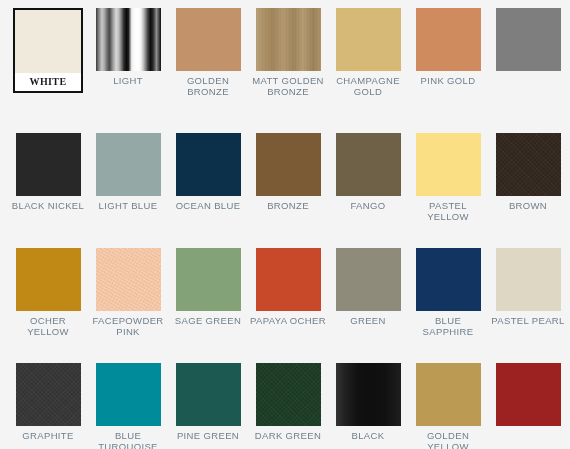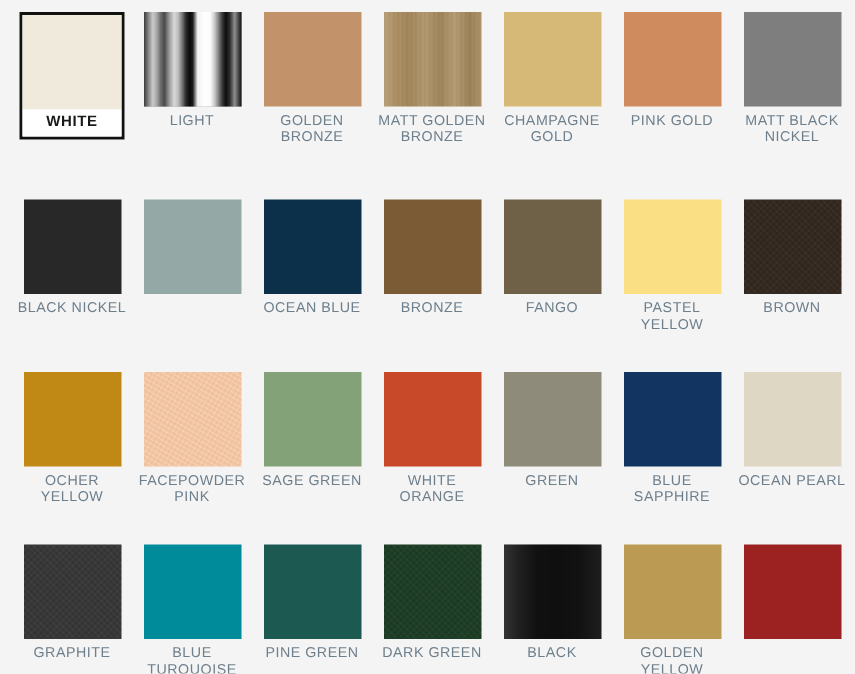--- a/index.html
+++ b/index.html
@@ -127,21 +127,21 @@
       repeating-linear-gradient(-60deg, rgba(255,255,255,0.14) 0px, rgba(255,255,255,0) 1px,
         rgba(0,0,0,0.02) 2px, rgba(0,0,0,0) 3px);
   }
 </style>
 </head>
 <body style="background: rgb(244, 244, 244);">
 
 <div id="palette">
     <div class="swatch-row r0">
       <div class="swatch-cell selected">
-        <div class="sel-box" style="border-color: rgb(17, 17, 17);">
+        <div class="sel-box" style="border-color: rgb(17, 17, 17); font-family: Liberation Serif, serif;">
           <div class="chip " style="background-color: rgb(239, 234, 220);"></div>
           <div class="chip-label" style="color: rgb(26, 26, 26);">WHITE</div>
         </div>
       </div>
       <div class="swatch-cell">
         <div class="chip tex-chrome" style="background-color: rgb(141, 141, 141);"></div>
         <div class="chip-label" style="color: rgb(110, 127, 140);">LIGHT</div>
       </div>
       <div class="swatch-cell">
         <div class="chip " style="background-color: rgb(194, 147, 106);"></div>
@@ -154,30 +154,30 @@
       <div class="swatch-cell">
         <div class="chip " style="background-color: rgb(215, 185, 119);"></div>
         <div class="chip-label" style="color: rgb(110, 127, 140);">CHAMPAGNE GOLD</div>
       </div>
       <div class="swatch-cell">
         <div class="chip " style="background-color: rgb(207, 138, 94);"></div>
         <div class="chip-label" style="color: rgb(110, 127, 140);">PINK GOLD</div>
       </div>
       <div class="swatch-cell">
         <div class="chip " style="background-color: rgb(126, 126, 126);"></div>
-        <div class="chip-label" style="color: rgb(110, 127, 140);">MATT BLACK NICKEL</div>
       </div>
     </div>
     <div class="swatch-row r1">
       <div class="swatch-cell">
         <div class="chip " style="background-color: rgb(40, 40, 40);"></div>
         <div class="chip-label" style="color: rgb(110, 127, 140);">BLACK NICKEL</div>
       </div>
       <div class="swatch-cell">
         <div class="chip " style="background-color: rgb(148, 168, 165);"></div>
+        <div class="chip-label" style="color: rgb(110, 127, 140);">LIGHT BLUE</div>
       </div>
       <div class="swatch-cell">
         <div class="chip " style="background-color: rgb(12, 48, 73);"></div>
         <div class="chip-label" style="color: rgb(110, 127, 140);">OCEAN BLUE</div>
       </div>
       <div class="swatch-cell">
         <div class="chip " style="background-color: rgb(123, 90, 54);"></div>
         <div class="chip-label" style="color: rgb(110, 127, 140);">BRONZE</div>
       </div>
       <div class="swatch-cell">
@@ -201,33 +201,33 @@
       <div class="swatch-cell">
         <div class="chip tex-speckle" style="background-color: rgb(245, 198, 163);"></div>
         <div class="chip-label" style="color: rgb(110, 127, 140);">FACEPOWDER PINK</div>
       </div>
       <div class="swatch-cell">
         <div class="chip " style="background-color: rgb(131, 162, 120);"></div>
         <div class="chip-label" style="color: rgb(110, 127, 140);">SAGE GREEN</div>
       </div>
       <div class="swatch-cell">
         <div class="chip " style="background-color: rgb(200, 73, 42);"></div>
-        <div class="chip-label" style="color: rgb(110, 127, 140);">WHITE ORANGE</div>
+        <div class="chip-label" style="color: rgb(110, 127, 140);">PAPAYA OCHER</div>
       </div>
       <div class="swatch-cell">
         <div class="chip " style="background-color: rgb(142, 139, 123);"></div>
         <div class="chip-label" style="color: rgb(110, 127, 140);">GREEN</div>
       </div>
       <div class="swatch-cell">
         <div class="chip " style="background-color: rgb(18, 52, 96);"></div>
         <div class="chip-label" style="color: rgb(110, 127, 140);">BLUE SAPPHIRE</div>
       </div>
       <div class="swatch-cell">
         <div class="chip " style="background-color: rgb(222, 215, 195);"></div>
-        <div class="chip-label" style="color: rgb(110, 127, 140);">OCEAN PEARL</div>
+        <div class="chip-label" style="color: rgb(110, 127, 140);">PASTEL PEARL</div>
       </div>
     </div>
     <div class="swatch-row r3">
       <div class="swatch-cell">
         <div class="chip tex-grain" style="background-color: rgb(55, 55, 55);"></div>
         <div class="chip-label" style="color: rgb(110, 127, 140);">GRAPHITE</div>
       </div>
       <div class="swatch-cell">
         <div class="chip " style="background-color: rgb(0, 139, 155);"></div>
         <div class="chip-label" style="color: rgb(110, 127, 140);">BLUE TURQUOISE</div>

